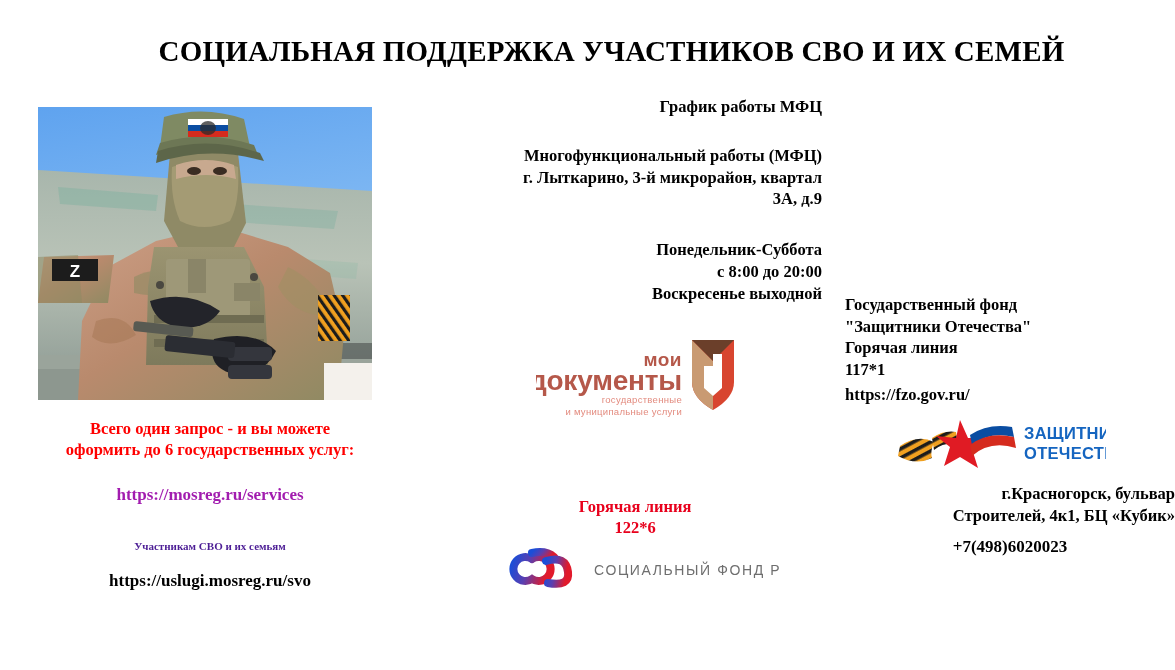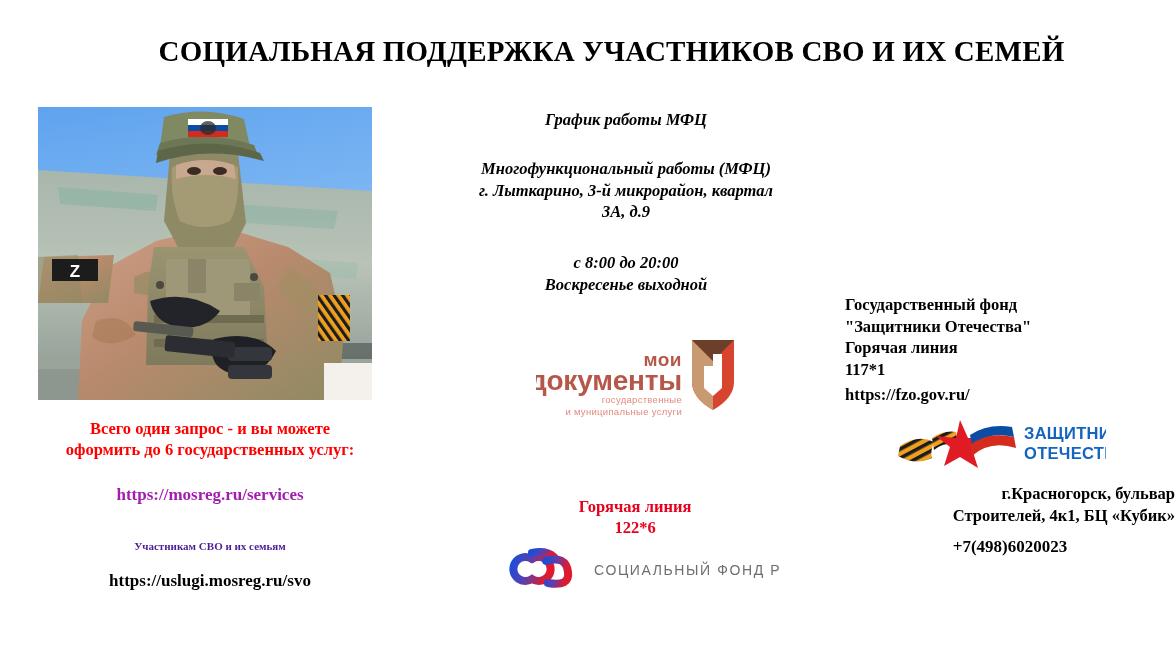--- a/index.html
+++ b/index.html
@@ -86,24 +86,23 @@
     font-size: 17px;
     line-height: 22px;
     color: #000000;
     margin-top: 13px;
   }
 
   
   .center-col {
     position: absolute;
     left: 430px;
-    top: 109px;
+    top: 96px;
     width: 392px;
-    text-align: center;
-    font-style: italic;
+    text-align: right;
   }
   .c-head {
     font-weight: bold;
     font-size: 16.5px;
     line-height: 21px;
   }
   .c-block {
     font-weight: bold;
     font-size: 16.5px;
     line-height: 21.5px;
@@ -301,20 +300,21 @@
   </div>
 
   <div class="center-col">
     <div class="c-head">График работы МФЦ</div>
     <div class="c-block">
       <div>Многофункциональный работы (МФЦ)</div>
       <div>г. Лыткарино, 3-й микрорайон, квартал</div>
       <div>3А, д.9</div>
     </div>
     <div class="c-hours">
+      <div>Понедельник-Суббота</div>
       <div>с 8:00 до 20:00</div>
       <div>Воскресенье выходной</div>
     </div>
   </div>
 
   <div class="mfc-logo">
     <svg viewBox="0 0 204 84" xmlns="http://www.w3.org/2000/svg">
       <g>
         <path d="M156 4 L198 4 L198 46 Q198 62 177 74 Q156 62 156 46 Z" fill="#d8452f"></path>
         <path d="M156 4 L177 25 L177 74 Q156 62 156 46 Z" fill="#c99a72"></path>

